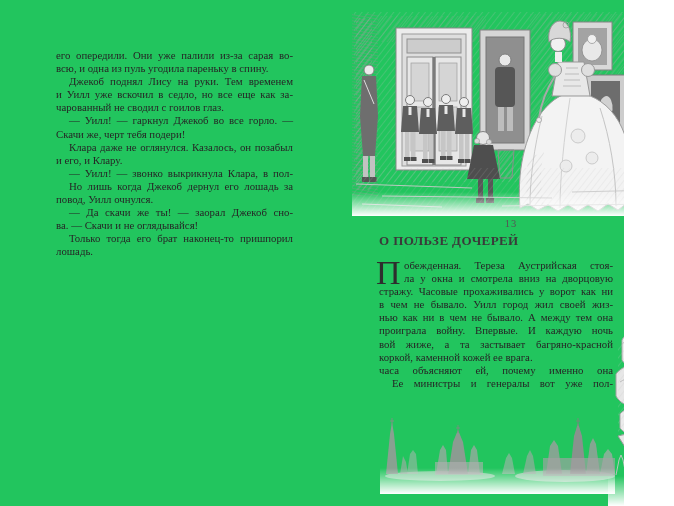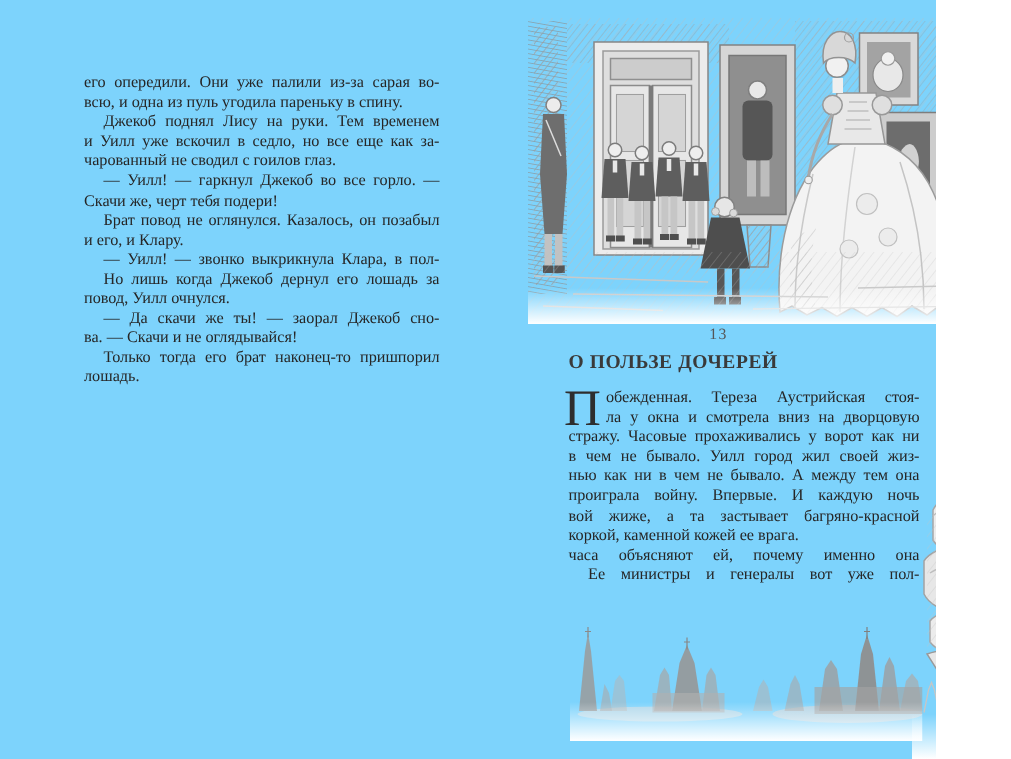--- a/index.html
+++ b/index.html
@@ -1,32 +1,32 @@
 <!DOCTYPE html>
 <html><head>
 <meta charset="utf-8">
 <style>
   html,body{margin:0;padding:0;background:#ffffff;}
   #spread{
-    position:relative;width:624px;height:506px;background:#7dd3fc;overflow:hidden;
+    position:relative;width:624px;height:506px;background:#22c55e;overflow:hidden;
     font-family:"Liberation Serif","DejaVu Serif",serif;
   }
   .textcol{position:absolute;color:#262626;font-size:10.8px;line-height:13.1px;}
   .ln{text-align:justify;text-align-last:justify;}
   .ln.end{text-align-last:left;}
   .ln.ind{text-indent:13px;}
   .ln.dc{margin-left:25px;}
   #left-text{left:56px;top:49px;width:237px;}
   #right-text{left:379px;top:259px;width:234px;}
   #dropcap{
     position:absolute;left:376px;top:256px;font-size:34px;line-height:34px;
     color:#2e2e2e;font-family:"Liberation Serif","DejaVu Serif",serif;
   }
   #chapter-number{
-    position:absolute;left:362px;top:218px;width:234px;text-align:center;
+    position:absolute;left:394px;top:218px;width:234px;text-align:center;
     font-size:10.5px;color:#555555;letter-spacing:1px;
   }
   #chapter-title{
     position:absolute;left:379px;top:233px;width:234px;text-align:left;
     font-size:13px;font-weight:700;color:#3a3a3a;letter-spacing:0.4px;
   }
   svg{position:absolute;}
   #ill-main{left:352px;top:8px;}
   #ill-spires{left:380px;top:416px;}
   #ill-face{left:608px;top:224px;}
@@ -38,21 +38,21 @@
 
   <div>
     <div id="left-text" class="textcol">
         <div class="ln">его опередили. Они уже палили из-за сарая во-</div>
         <div class="ln end">всю, и одна из пуль угодила пареньку в спину.</div>
         <div class="ln ind">Джекоб поднял Лису на руки. Тем временем</div>
         <div class="ln">и Уилл уже вскочил в седло, но все еще как за-</div>
         <div class="ln end">чарованный не сводил с гоилов глаз.</div>
         <div class="ln ind">— Уилл! — гаркнул Джекоб во все горло. —</div>
         <div class="ln end">Скачи же, черт тебя подери!</div>
-        <div class="ln ind">Брат повод не оглянулся. Казалось, он позабыл</div>
+        <div class="ln ind">Клара даже не оглянулся. Казалось, он позабыл</div>
         <div class="ln end">и его, и Клару.</div>
         <div class="ln ind">— Уилл! — звонко выкрикнула Клара, в пол-</div>
         <div class="ln ind">Но лишь когда Джекоб дернул его лошадь за</div>
         <div class="ln end">повод, Уилл очнулся.</div>
         <div class="ln ind">— Да скачи же ты! — заорал Джекоб сно-</div>
         <div class="ln end">ва. — Скачи и не оглядывайся!</div>
         <div class="ln ind">Только тогда его брат наконец-то пришпорил</div>
         <div class="ln end">лошадь.</div>
       </div>
   </div>

